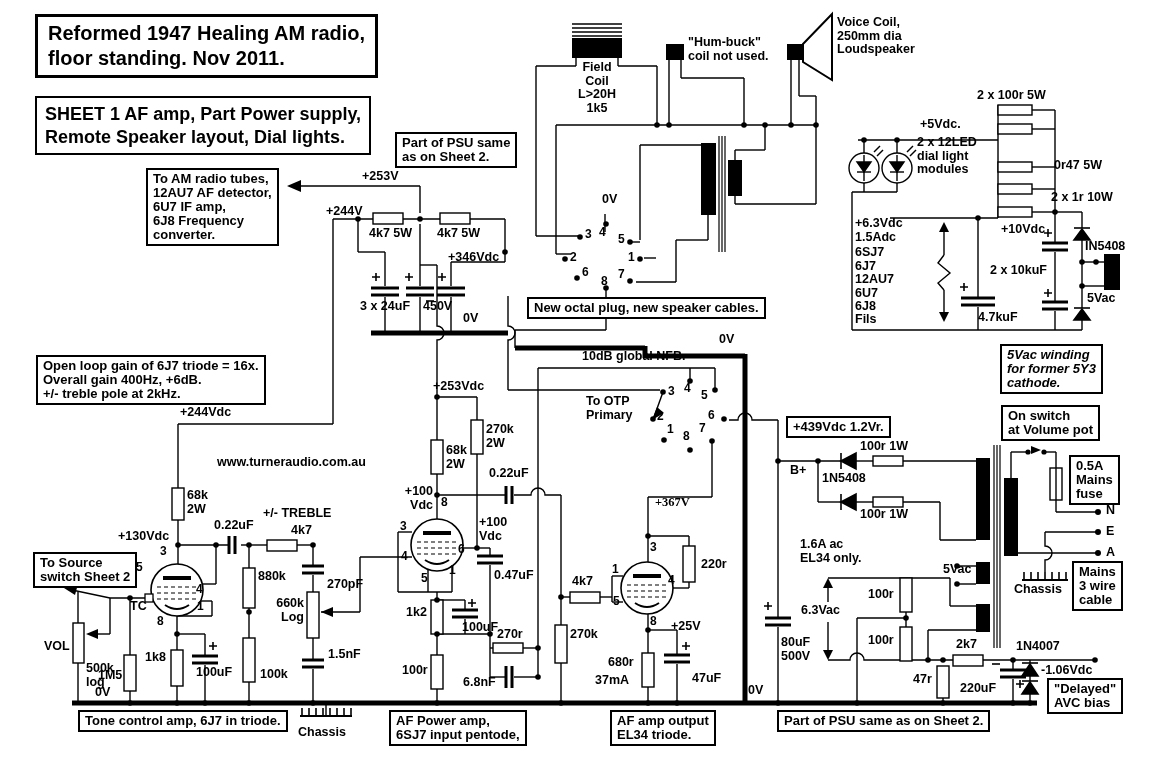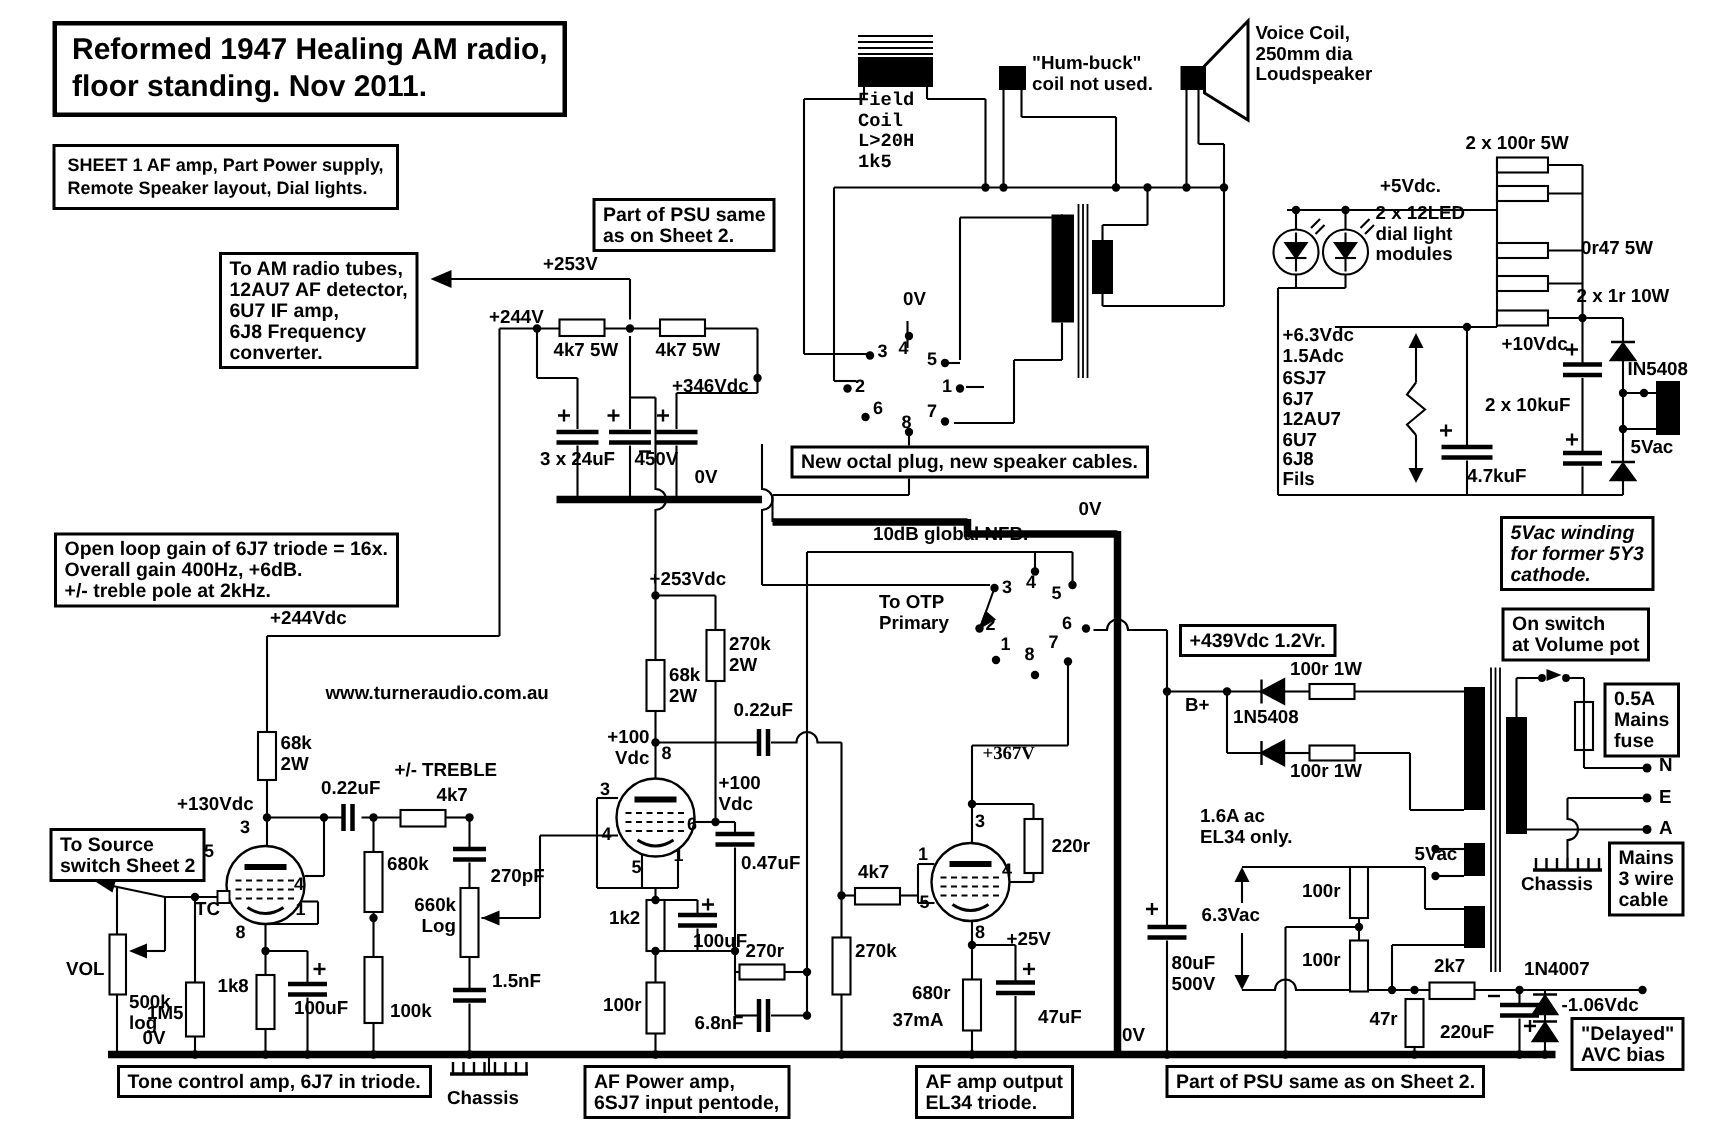--- a/index.html
+++ b/index.html
@@ -3,22 +3,22 @@
 <meta charset="utf-8">
 <style>
   html,body{margin:0;padding:0;background:#fff;}
   #stage{position:relative;width:1149px;height:762px;background:#fff;overflow:hidden;
          font-family:"Liberation Sans",sans-serif;color:#000;}
   #wires{position:absolute;left:0;top:0;}
   .lbl{position:absolute;font-weight:bold;font-size:12.5px;line-height:1.08;
        white-space:pre-line;color:#000;}
   .box{border:2px solid #000;background:#fff;padding:2px 5px;font-size:13px;}
   .title{font-size:20px;border-width:3px;padding:4px 10px;line-height:1.25;}
-  .sheet{font-size:12px;border-width:2px;padding:5px 8px;line-height:1.25;}
-  .ctr{text-align:left;font-family:Liberation Mono, monospace;}
+  .sheet{font-size:18px;border-width:2px;padding:5px 8px;line-height:1.25;}
+  .ctr{text-align:center;}
   .small{font-size:12px;}
 </style>
 </head>
 <body>
 
 <div id="stage">
 
 <svg id="wires" width="1149" height="762" viewBox="0 0 1149 762">
   <g stroke="#000" stroke-width="1.4" fill="none">
 
@@ -646,21 +646,21 @@
 <div class="lbl" style="left:719px;top:333px;">0V</div>
 
 <div class="lbl" style="left:180px;top:406px;">+244Vdc</div>
 <div class="lbl" style="left:217px;top:456px;">www.turneraudio.com.au</div>
 <div class="lbl" style="left:187px;top:489px;">68k
 2W</div>
 <div class="lbl" style="left:118px;top:530px;">+130Vdc</div>
 <div class="lbl" style="left:214px;top:519px;">0.22uF</div>
 <div class="lbl" style="left:263px;top:507px;">+/- TREBLE</div>
 <div class="lbl" style="left:291px;top:524px;">4k7</div>
-<div class="lbl" style="left:258px;top:570px;">680k</div>
+<div class="lbl" style="left:258px;top:570px;">880k</div>
 <div class="lbl" style="left:327px;top:578px;">270pF</div>
 <div class="lbl" style="left:274px;top:597px;text-align:right;width:30px;">660k
 Log</div>
 <div class="lbl" style="left:328px;top:648px;">1.5nF</div>
 <div class="lbl" style="left:260px;top:668px;">100k</div>
 <div class="lbl" style="left:145px;top:651px;">1k8</div>
 <div class="lbl" style="left:98px;top:669px;">1M5</div>
 <div class="lbl" style="left:196px;top:666px;">100uF</div>
 <div class="lbl" style="left:44px;top:640px;">VOL</div>
 <div class="lbl" style="left:86px;top:662px;">500k

